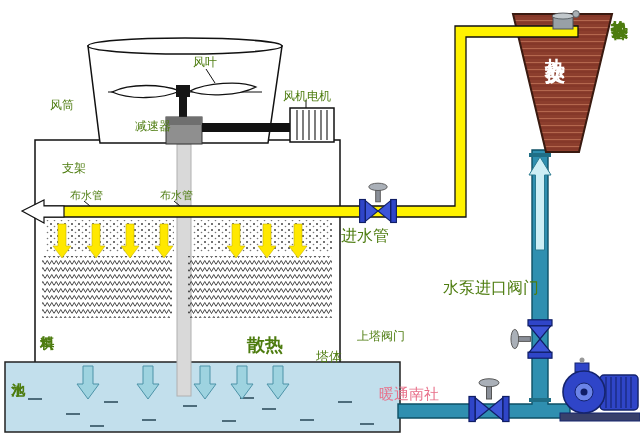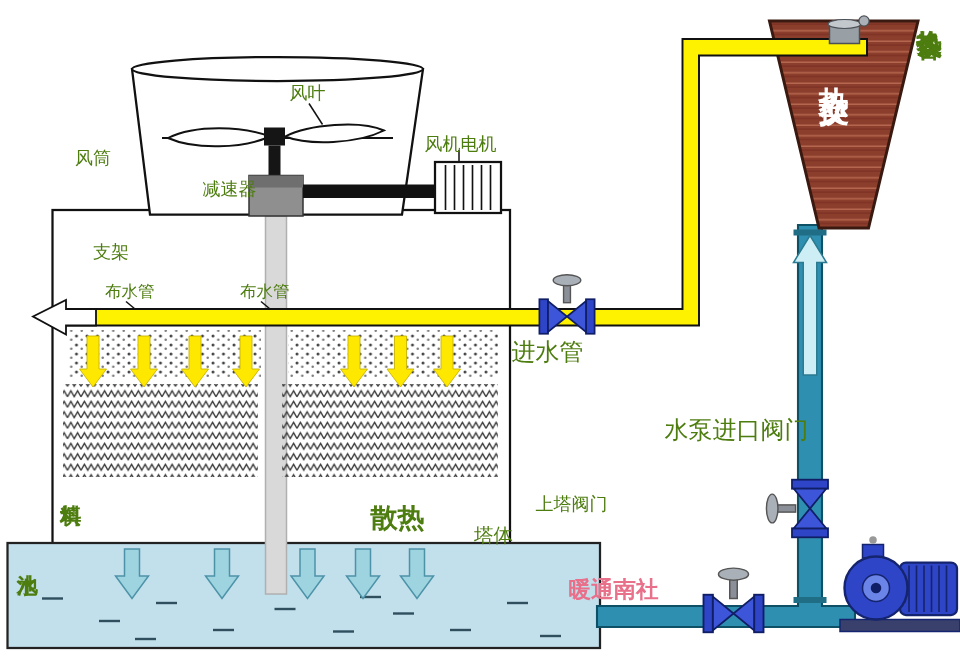--- a/index.html
+++ b/index.html
@@ -176,15 +176,15 @@
 <div class="lbl" style="left:160px;top:189px;font-size:11px">布水管</div>
 <div class="lbl" style="left:341px;top:227px;font-size:16px">进水管</div>
 <div class="lbl" style="left:443px;top:279px;font-size:16px">水泵进口阀门</div>
 <div class="lbl" style="left:357px;top:330px;font-size:12px">上塔阀门</div>
 <div class="lbl v" style="left:39px;top:325px;font-size:14px;font-weight:700">填料</div>
 <div class="lbl" style="left:247px;top:335px;font-size:18px;font-weight:700">散热</div>
 <div class="lbl" style="left:316px;top:350px;font-size:13px">塔体</div>
 <div class="lbl v" style="left:10px;top:372px;font-size:14px;font-weight:700">水池</div>
 <div class="lbl v" style="left:544px;top:42px;font-size:20px;font-weight:700;color:#ffffff;letter-spacing:3px">热交换</div>
 <div class="lbl v" style="left:610px;top:6px;font-size:17px;font-weight:700;letter-spacing:1px">换热设备</div>
-<div class="lbl" style="left:379px;top:386px;font-size:15px;font-weight:700;color:#e8708a">暖通南社</div>
+<div class="lbl" style="left:379px;top:386px;font-size:15px;font-weight:400;color:#e8708a">暖通南社</div>
 
 </div>
 
 </body></html>

